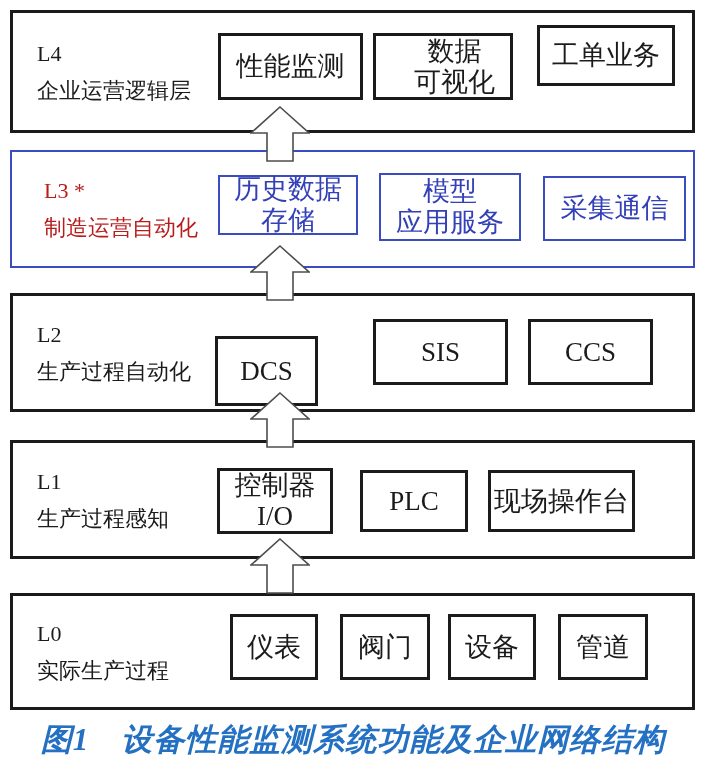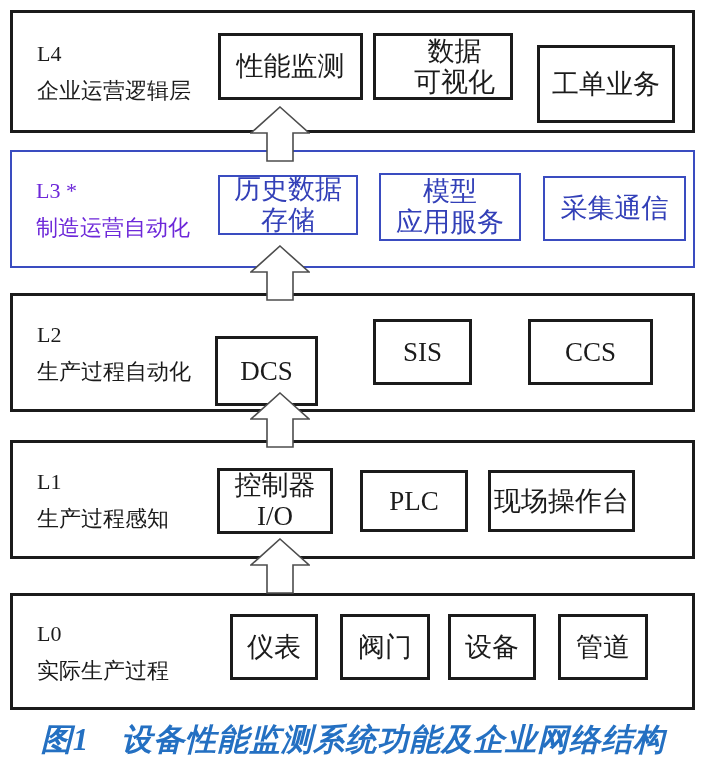--- a/index.html
+++ b/index.html
@@ -27,21 +27,21 @@
   #layer-l0{top:593px;height:117px;}
 
   .label{
     position:absolute;
     left:24px;top:50%;
     transform:translateY(-50%);
     font-size:22px;
     line-height:37px;
     white-space:nowrap;
   }
-  .blue-layer .label{color:#6d28d9;}
+  .blue-layer .label{color:#b91c1c;margin-left:8px;}
 
   
   .box{
     position:absolute;
     border:3px solid #1b1b1b;
     box-sizing:border-box;
     display:flex;
     align-items:center;
     justify-content:center;
     text-align:center;
@@ -50,28 +50,28 @@
     white-space:pre-line;
     background:#ffffff;
   }
   .blue-layer .box{
     border:2.5px solid #3a4cc0;
     color:#3340b8;
   }
   
   #l4-b1{left:205px;top:20px;width:145px;height:67px;}
   #l4-b2{left:360px;top:20px;width:140px;height:67px;padding-left:23px;}
-  #l4-b3{left:524px;top:32px;width:138px;height:78px;}
+  #l4-b3{left:524px;top:12px;width:138px;height:61px;}
   
   #l3-b1{left:206px;top:23px;width:140px;height:60px;}
   #l3-b2{left:367px;top:21px;width:142px;height:68px;}
   #l3-b3{left:531px;top:24px;width:143px;height:65px;}
   
   #l2-b1{left:202px;top:21px;width:103px;height:70px;margin-top:19px;}
-  #l2-b2{left:360px;top:23px;width:99px;height:66px;}
+  #l2-b2{left:360px;top:23px;width:135px;height:66px;}
   #l2-b3{left:515px;top:23px;width:125px;height:66px;}
   
   #l1-b1{left:204px;top:25px;width:116px;height:66px;}
   #l1-b2{left:347px;top:27px;width:108px;height:62px;}
   #l1-b3{left:475px;top:27px;width:147px;height:62px;}
   
   #l0-b1{left:217px;top:18px;width:88px;height:66px;}
   #l0-b2{left:327px;top:18px;width:90px;height:66px;}
   #l0-b3{left:435px;top:18px;width:88px;height:66px;}
   #l0-b4{left:545px;top:18px;width:90px;height:66px;}

